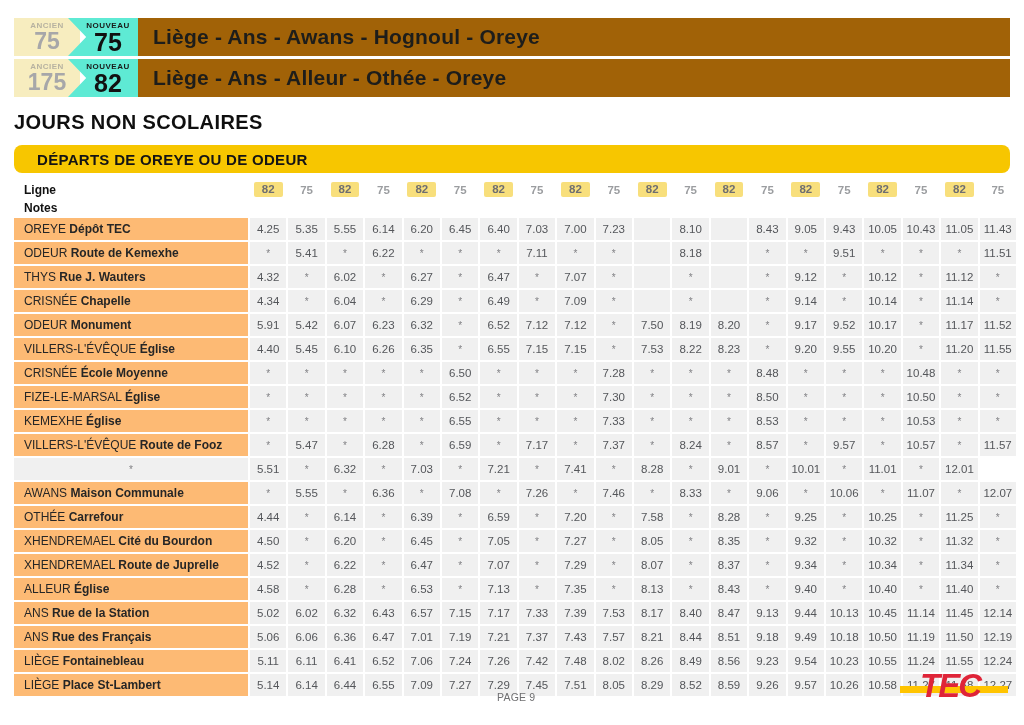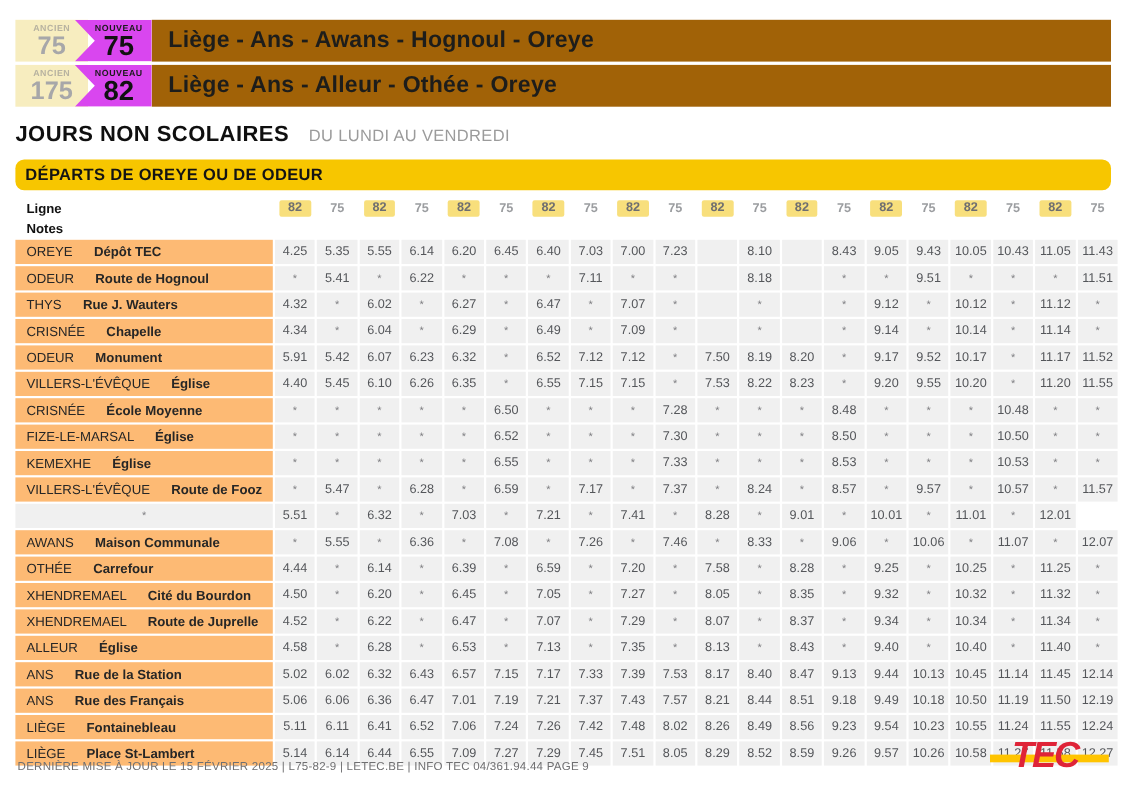--- a/index.html
+++ b/index.html
@@ -6,46 +6,46 @@
   html,body { width:1024px; height:725px; background:#ffffff;
     font-family:"Liberation Sans", sans-serif; overflow:hidden; position:relative; }
   .page { position:relative; width:1024px; height:725px; padding:18px 14px 0 14px;border-radius:18px; }
 
   
   .route-bar { display:flex; height:38px; margin-bottom:3px; }
   .plate { display:flex; position:relative; }
   .plate-old { width:66px; background:#F7EDBF; text-align:center; padding-top:3px; position:relative; z-index:1; }
   .plate-old .tag { font-size:8px; font-weight:bold; color:#b7b2a0; letter-spacing:.5px; display:block; }
   .plate-old .num { font-size:23px; font-weight:bold; color:#a7a7a9; line-height:1; display:block; margin-top:0px; }
-  .plate-new { width:70px; margin-left:-12px; background:#d946ef; text-align:center; padding-top:3px;
+  .plate-new { width:70px; margin-left:-12px; background:#5eead4; text-align:center; padding-top:3px;
     clip-path:polygon(0 0, 100% 0, 100% 100%, 0 100%, 26% 50%); position:relative; z-index:2; padding-left:10px; }
   .plate-new .tag { font-size:8px; font-weight:bold; color:#1a1a1a; letter-spacing:.5px; display:block; }
   .plate-new .num { font-size:25px; font-weight:800; color:#111; line-height:1; display:block; }
   .route-title { flex:1; background:#a16207; display:flex; align-items:center;
     padding-left:15px; font-size:21px; font-weight:bold; color:#1d1d1b; letter-spacing:.2px; }
 
   
   .section-head { display:flex; align-items:baseline; margin-top:14px; }
   .section-title { font-size:20px; font-weight:800; color:#0f0f0f; letter-spacing:.4px; }
   .section-sub { font-size:15px; color:#9b9b9b; margin-left:18px; letter-spacing:.3px; }
 
   
   .banner { margin-top:11px; height:28px; background:#F7C600; border-radius:8px;
-    display:flex; align-items:center; padding-left:9px;
+    display:flex; align-items:center; padding-left:23px;
     font-size:15px; font-weight:800; color:#141414; letter-spacing:.3px; }
 
   
   .ttable { margin-top:8px; width:1002px; }
   .trow { display:grid; grid-template-columns:234px repeat(20,1fr); column-gap:2px; margin-bottom:2px; }
   .trow.ligne { height:17px; margin-bottom:2px; }
   .trow.notes { height:15px; margin-bottom:3px; }
   .trow.data  { height:22px; }
   .lab { display:flex; align-items:center; padding-left:10px; font-size:12px; color:#262626; }
   .lab .city { font-weight:normal; white-space:pre; }
-  .lab .stop { font-weight:bold; white-space:pre;margin-left:16px; }
+  .lab .stop { font-weight:bold; white-space:pre; }
   .trow.data .lab { background:#fdba74; }
   .hdr-lab, .notes-lab { font-weight:bold; color:#111; }
   .cell { display:flex; align-items:center; justify-content:center;
     font-size:11.5px; color:#54565a; }
   .trow.data .cell { background:#F0F0F0; }
   .cell.star { font-size:10px; color:#808084; }
   .hcell { display:flex; align-items:center; justify-content:center; }
   .hcell .h75 { font-size:11.5px; font-weight:bold; color:#9b9da0; }
   .hcell .h82 { font-size:11.5px; font-weight:bold; color:#6e6e70; background:#F8DF7C;
     border-radius:2px; padding:0 8px; line-height:15px; }
@@ -87,21 +87,20 @@
       <div class="plate-new">
         <span class="tag">NOUVEAU</span>
         <span class="num">82</span>
       </div>
     </div>
     <div class="route-title">Liège - Ans - Alleur - Othée - Oreye</div>
   </div>
 
   <div class="section-head">
     <span class="section-title">JOURS NON SCOLAIRES</span>
-    <span class="section-sub">DU LUNDI AU VENDREDI</span>
   </div>
 
   <div class="banner">DÉPARTS DE OREYE OU DE ODEUR</div>
 
   <div class="ttable" id="timetable">
       <div class="trow ligne">
         <div class="lab hdr-lab">Ligne</div>
         <div class="hcell">
           <span class="h82">82</span>
         </div>
@@ -188,21 +187,21 @@
         <div class="cell">9.05</div>
         <div class="cell">9.43</div>
         <div class="cell">10.05</div>
         <div class="cell">10.43</div>
         <div class="cell">11.05</div>
         <div class="cell">11.43</div>
       </div>
       <div class="trow data">
         <div class="lab">
           <span class="city">ODEUR </span>
-          <span class="stop">Route de Hognoul</span>
+          <span class="stop">Route de Kemexhe</span>
         </div>
         <div class="cell star">*</div>
         <div class="cell">5.41</div>
         <div class="cell star">*</div>
         <div class="cell">6.22</div>
         <div class="cell star">*</div>
         <div class="cell star">*</div>
         <div class="cell star">*</div>
         <div class="cell">7.11</div>
         <div class="cell star">*</div>
@@ -678,21 +677,20 @@
         <div class="cell">9.57</div>
         <div class="cell">10.26</div>
         <div class="cell">10.58</div>
         <div class="cell">11.27</div>
         <div class="cell">11.58</div>
         <div class="cell">12.27</div>
       </div>
     </div>
 
   <div class="footer">
-    <span class="footer-left">DERNIÈRE MISE À JOUR LE 15 FÉVRIER 2025  |  L75-82-9  |  LETEC.BE  |  INFO TEC 04/361.94.44</span>
     <span class="footer-page">PAGE 9</span>
     <div class="logo">
       <div class="logo-bar"></div>
       <span class="logo-text">TEC</span>
     </div>
   </div>
 
 </div>
 
 </body></html>

